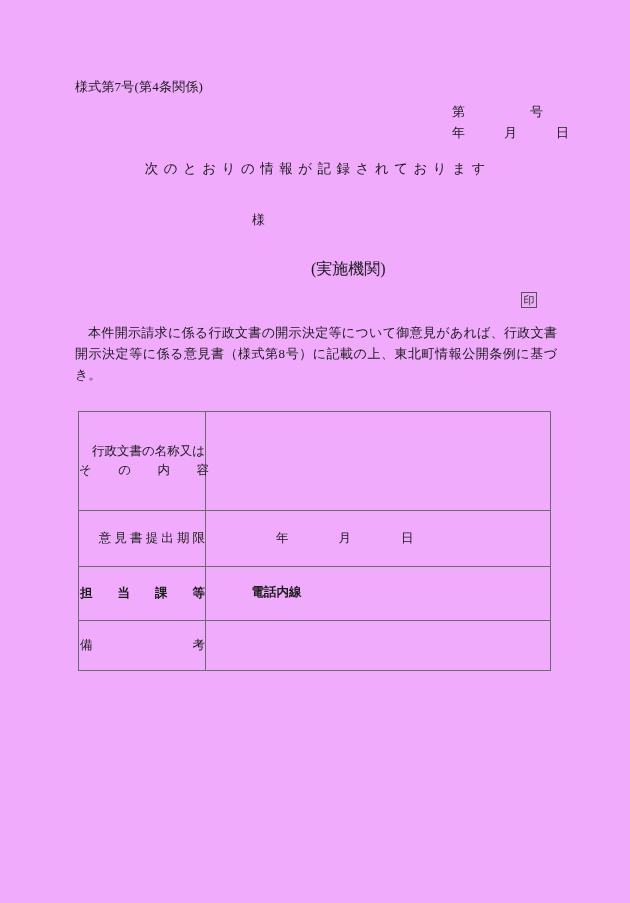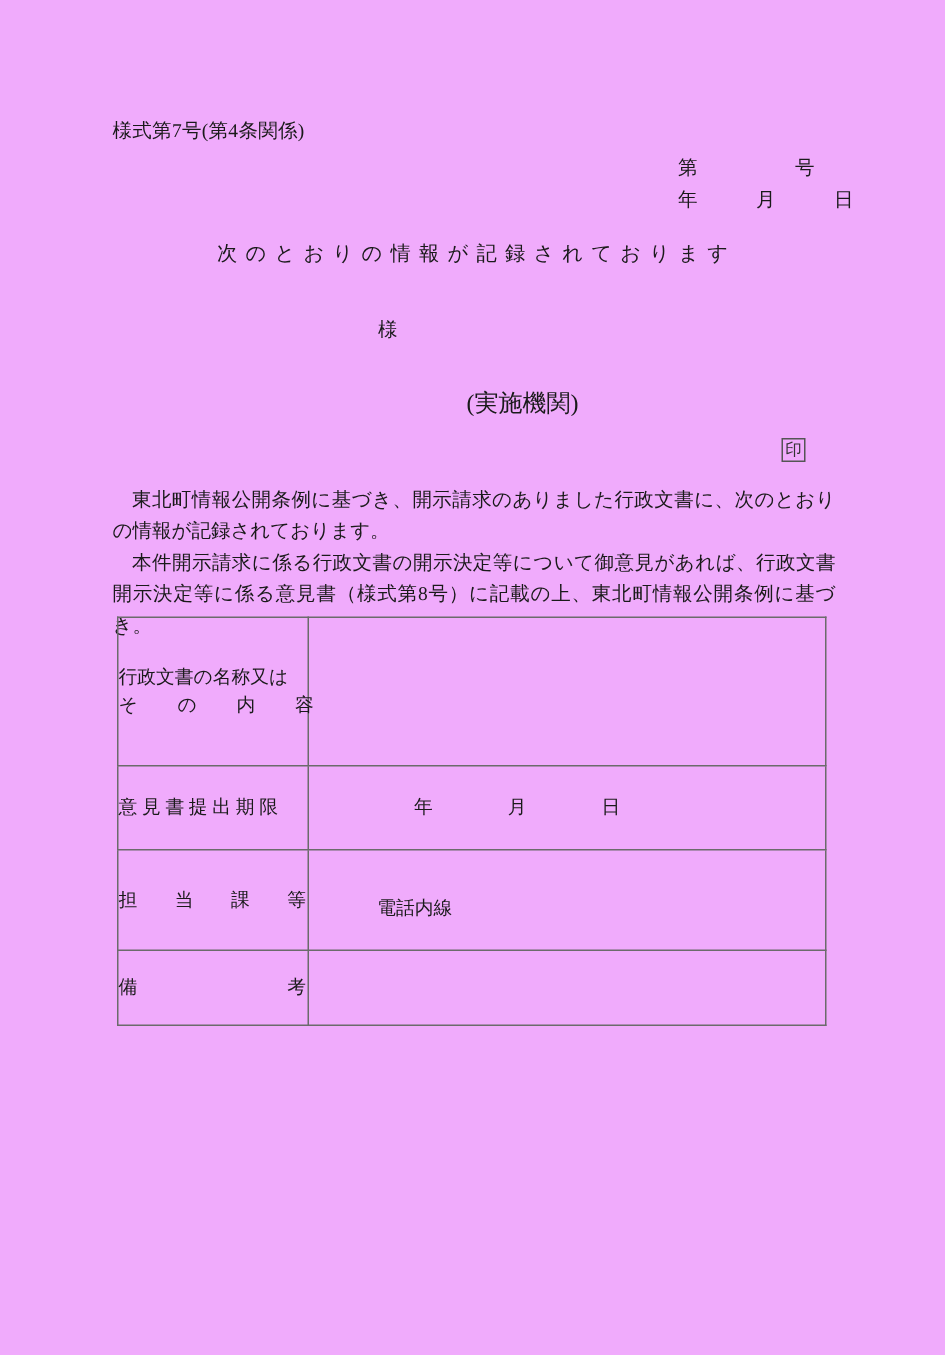--- a/index.html
+++ b/index.html
@@ -112,41 +112,41 @@
     table-layout: fixed;
   }
   .form-table td {
     border: 1px solid #6b6b6b;
     font-size: 12.5px;
     padding: 0;
     vertical-align: middle;
   }
   .label-cell {
     width: 127px;
-    text-align: left;
+    text-align: right;
     padding: 0 4px;
     box-sizing: border-box;
     margin-left: 45px;
   }
   .value-cell {
     padding: 0 8px;
     box-sizing: border-box;
   }
   .lbl-line {
     display: block;
     white-space: pre;
     line-height: 19px;
   }
   .spread {
     letter-spacing: 0.5px;
   }
   .r1 { height: 99px; }
   .r2 { height: 110px; }
   .r3 { height: 56px; padding-left: 40px; }
-  .r4 { height: 67px; }
+  .r4 { height: 54px; font-weight: bold; }
   .r5 { height: 50px; }
 
   .date-inline {
     white-space: pre;
     padding-left: 70px;
     font-size: 12.5px;
   }
   .contact-cell {
     position: relative;
   }
@@ -174,21 +174,20 @@
 
   <div class="doc-title">次のとおりの情報が記録されております</div>
 
   <div class="recipient">様</div>
 
   <div class="agency">(実施機関)</div>
 
   <div class="seal-box">印</div>
 
   <div class="body-text">
-    <p>東北町情報公開条例に基づき、開示請求のありました行政文書に、次のとおりの情報が記録されております。</p>
     <p>本件開示請求に係る行政文書の開示決定等について御意見があれば、行政文書開示決定等に係る意見書（様式第8号）に記載の上、東北町情報公開条例に基づき。</p>
   </div>
 
   <table class="form-table">
     <tbody>
       <tr class="r1">
         <td class="label-cell">
           <span class="lbl-line">行政文書の名称又は</span>
           <span class="lbl-line spread">そ　　の　　内　　容</span>
         </td>

